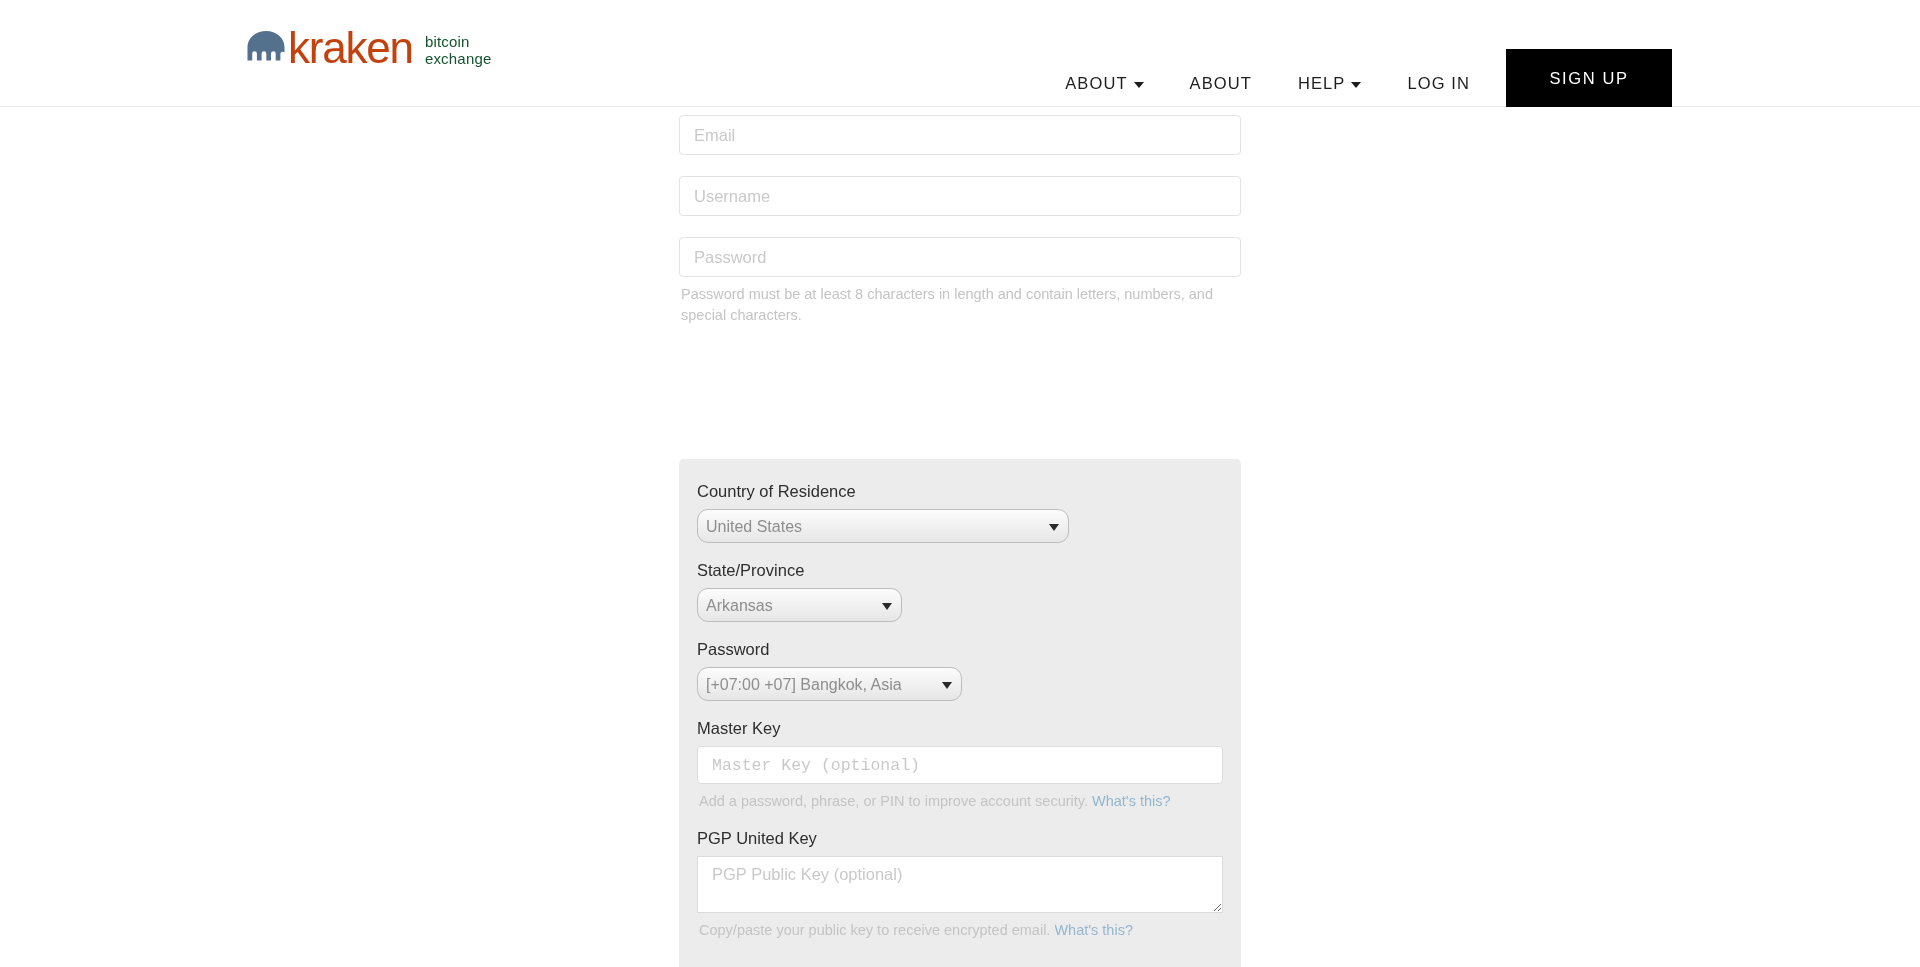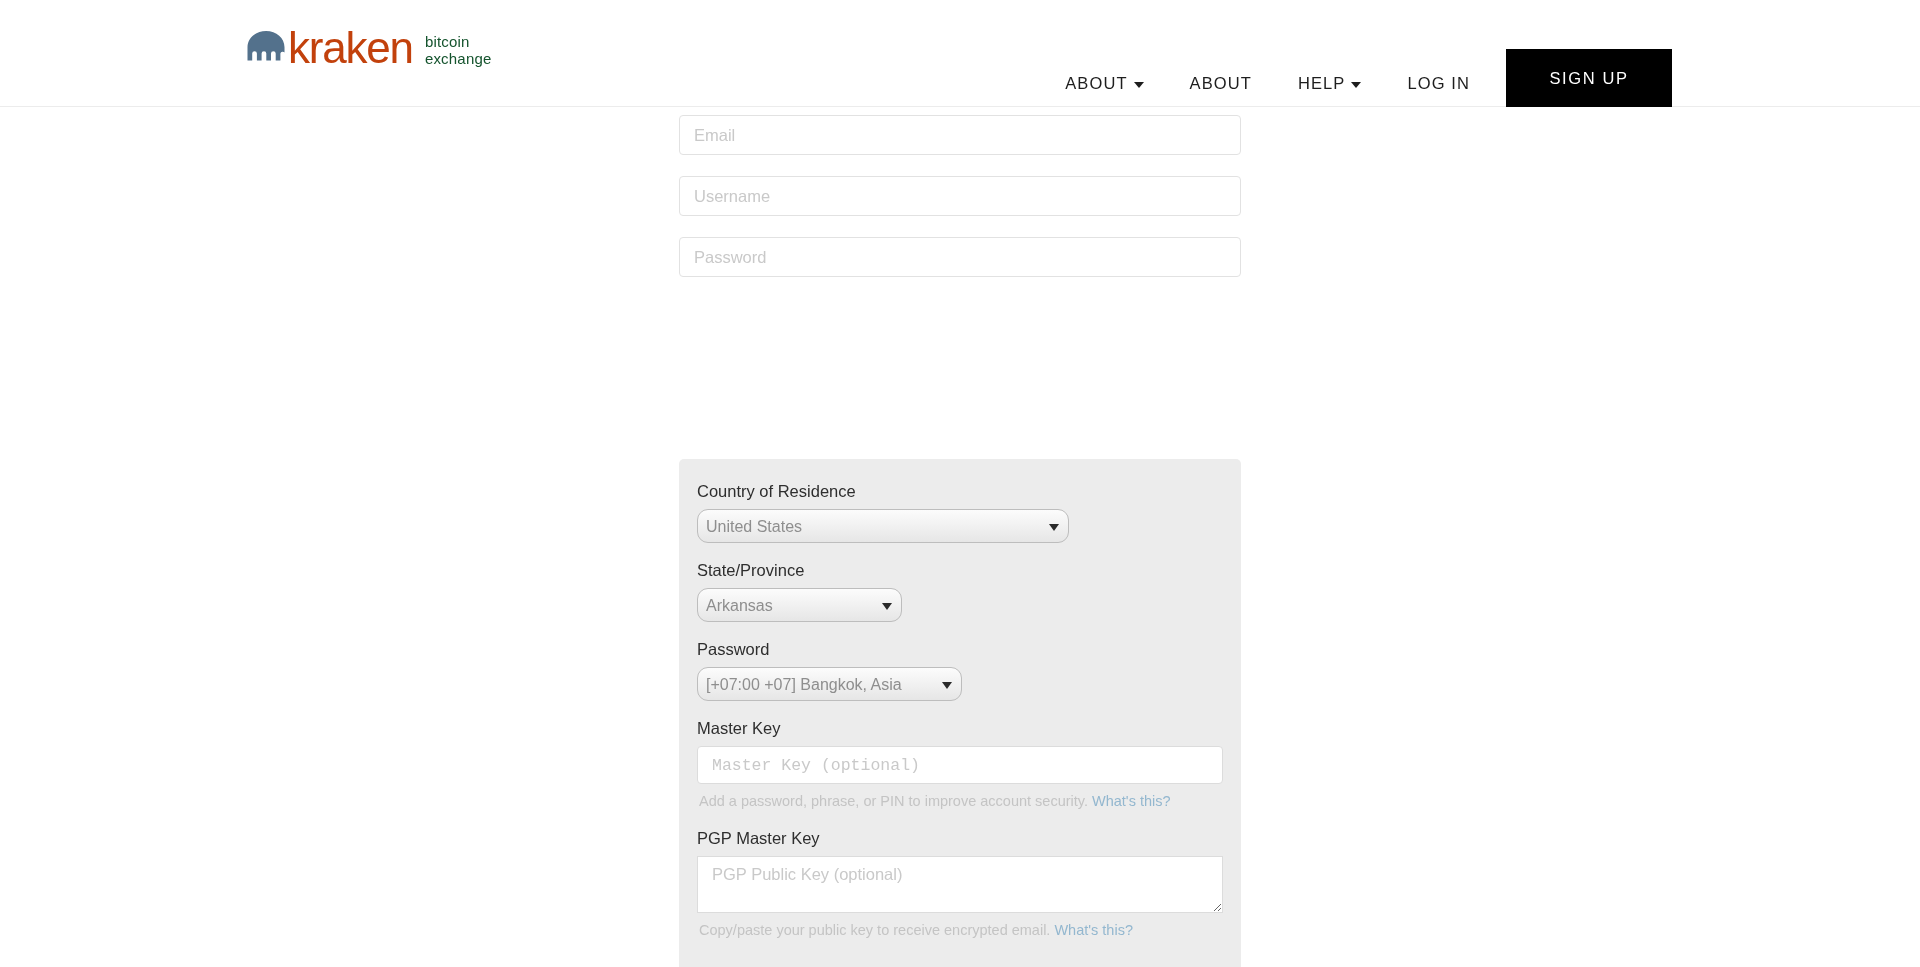--- a/index.html
+++ b/index.html
@@ -258,20 +258,21 @@
 
 <div class="page">
 
   <div class="form-wrap">
     <input class="txt-input" type="text" placeholder="Email" style="">
 
     <input class="txt-input" type="text" placeholder="Username" style="">
 
     <input class="txt-input" type="password" placeholder="Password" style="">
 
+    <p class="hint">Password must be at least 8 characters in length and contain letters, numbers, and special characters.</p>
   </div>
 
   <div class="panel">
 
     <div class="field-block">
       <div class="field-label">Country of Residence</div>
       <span class="sel-wrap">
         <select class="sel sel-country">
           <option>United States</option>
         </select>
@@ -302,21 +303,21 @@
     <div class="field-block">
       <div class="field-label">Master Key</div>
       <input class="panel-input" type="text" placeholder="Master Key (optional)" style="">
       <div class="panel-hint">
         <span>Add a password, phrase, or PIN to improve account security.</span>
         <a href="#">What's this?</a>
       </div>
     </div>
 
     <div class="field-block">
-      <div class="field-label">PGP Master Key</div>
+      <div class="field-label">PGP United Key</div>
       <textarea class="panel-textarea" placeholder="PGP Public Key (optional)" style=""></textarea>
       <div class="panel-hint">
         <span>Copy/paste your public key to receive encrypted email.</span>
         <a href="#">What's this?</a>
       </div>
     </div>
   </div>
 
 </div>
 

